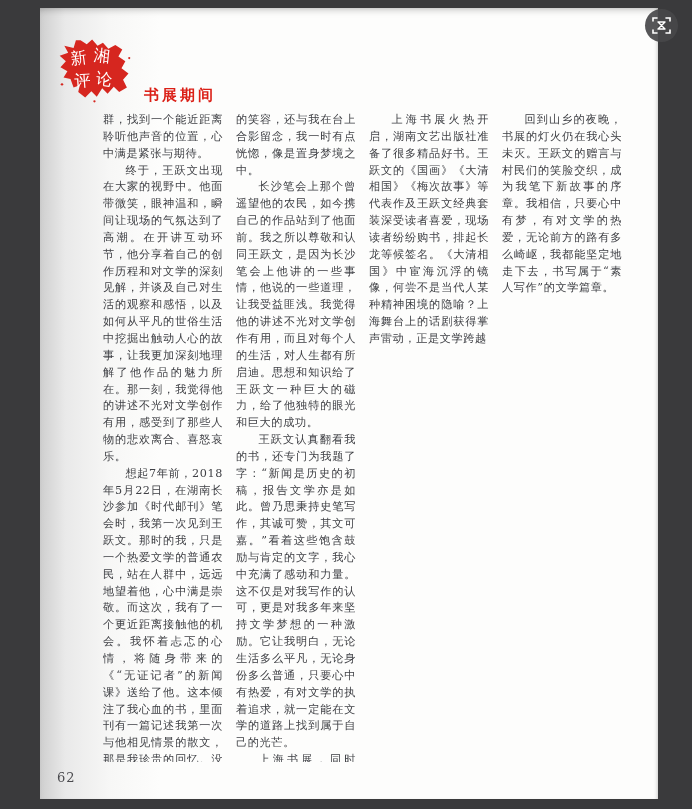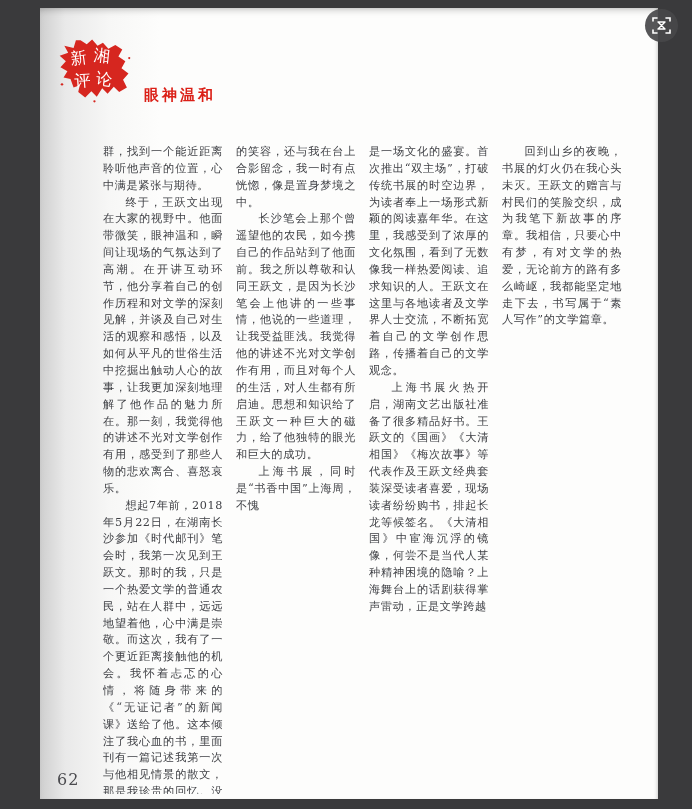--- a/index.html
+++ b/index.html
@@ -17,33 +17,33 @@
   
   .stamp{position:absolute;left:16px;top:30px;width:80px;height:68px;}
   .column-title{
     position:absolute;left:104px;top:78px;
     font-family:"DejaVu Sans","Liberation Sans",sans-serif;
     font-weight:bold;font-size:15px;letter-spacing:3px;
   }
   
   .columns{
     position:absolute;left:63px;top:104px;width:520px;height:650px;
-    display:grid;grid-template-columns:repeat(4,120px);column-gap:13px;margin-top:32px;
+    display:grid;grid-template-columns:repeat(4,120px);column-gap:13px;
   }
   .col{width:120px;overflow:hidden;}
   .para{
     margin:0;
     font-size:11.2px;line-height:16.85px;letter-spacing:.6px;
     color:#3f4045;
     text-align:justify;text-justify:inter-ideograph;
   }
   .para.indent{text-indent:2em;}
   .page-number{
     position:absolute;left:17px;top:762px;
-    font-size:16px;color:#4a4a4e;letter-spacing:1px;
+    font-size:13px;color:#4a4a4e;letter-spacing:1px;
   }
   
   .corner-btn{
     position:absolute;right:14px;top:9px;width:33px;height:33px;border-radius:50%;
     background:rgba(72,72,74,.92);
     display:flex;align-items:center;justify-content:center;
     cursor:pointer;
   }
 </style>
 </head>
@@ -59,35 +59,35 @@
       <circle cx="48" cy="82" r="1.5" fill="#d6261f"></circle>
       <g fill="#ffffff" font-size="21" font-family="'DejaVu Serif',serif">
         <text x="17" y="33" transform="rotate(-8 27 26)">新</text>
         <text x="47" y="30" transform="rotate(6 57 23)">湘</text>
         <text x="22" y="62" transform="rotate(-4 32 55)">评</text>
         <text x="50" y="60" transform="rotate(7 60 53)">论</text>
       </g>
     </svg>
   </div>
 
-  <div class="column-title" style="color:#db2017">眼神温和</div>
+  <div class="column-title" style="color:#db2017">书展期间</div>
 
   <div class="columns">
       <div class="col">
         <p class="para">群，找到一个能近距离聆听他声音的位置，心中满是紧张与期待。</p>
         <p class="para indent">终于，王跃文出现在大家的视野中。他面带微笑，眼神温和，瞬间让现场的气氛达到了高潮。在开讲互动环节，他分享着自己的创作历程和对文学的深刻见解，并谈及自己对生活的观察和感悟，以及如何从平凡的世俗生活中挖掘出触动人心的故事，让我更加深刻地理解了他作品的魅力所在。那一刻，我觉得他的讲述不光对文学创作有用，感受到了那些人物的悲欢离合、喜怒哀乐。</p>
         <p class="para indent">想起7年前，2018年5月22日，在湖南长沙参加《时代邮刊》笔会时，我第一次见到王跃文。那时的我，只是一个热爱文学的普通农民，站在人群中，远远地望着他，心中满是崇敬。而这次，我有了一个更近距离接触他的机会。我怀着忐忑的心情，将随身带来的《“无证记者”的新闻课》送给了他。这本倾注了我心血的书，里面刊有一篇记述我第一次与他相见情景的散文，那是我珍贵的回忆。没想到，他高兴地接过书，脸上露出了真诚</p>
       </div>
       <div class="col">
         <p class="para">的笑容，还与我在台上合影留念，我一时有点恍惚，像是置身梦境之中。</p>
         <p class="para indent">长沙笔会上那个曾遥望他的农民，如今携自己的作品站到了他面前。我之所以尊敬和认同王跃文，是因为长沙笔会上他讲的一些事情，他说的一些道理，让我受益匪浅。我觉得他的讲述不光对文学创作有用，而且对每个人的生活，对人生都有所启迪。思想和知识给了王跃文一种巨大的磁力，给了他独特的眼光和巨大的成功。</p>
+        <p class="para indent">王跃文认真翻看我的书，还专门为我题了字：“新闻是历史的初稿，报告文学亦是如此。曾乃思秉持史笔写作，其诚可赞，其文可嘉。”看着这些饱含鼓励与肯定的文字，我心中充满了感动和力量。这不仅是对我写作的认可，更是对我多年来坚持文学梦想的一种激励。它让我明白，无论生活多么平凡，无论身份多么普通，只要心中有热爱，有对文学的执着追求，就一定能在文学的道路上找到属于自己的光芒。</p>
         <p class="para indent">上海书展，同时是“书香中国”上海周，不愧</p>
       </div>
       <div class="col">
-        <p class="para">是一场文化的盛宴。首次推出“双主场”，打破传统书展的时空边界，为读者奉上一场形式新颖的阅读嘉年华。在这里，我感受到了浓厚的文化氛围，看到了无数像我一样热爱阅读、追求知识的人。王跃文在这里与各地读者及文学界人士交流，不断拓宽着自己的文学创作思路，传播着自己的文学观念。</p>
         <p class="para indent">上海书展火热开启，湖南文艺出版社准备了很多精品好书。王跃文的《国画》《大清相国》《梅次故事》等代表作及王跃文经典套装深受读者喜爱，现场读者纷纷购书，排起长龙等候签名。《大清相国》中宦海沉浮的镜像，何尝不是当代人某种精神困境的隐喻？上海舞台上的话剧获得掌声雷动，正是文学跨越</p>
       </div>
       <div class="col">
         <p class="para indent">回到山乡的夜晚，书展的灯火仍在我心头未灭。王跃文的赠言与村民们的笑脸交织，成为我笔下新故事的序章。我相信，只要心中有梦，有对文学的热爱，无论前方的路有多么崎岖，我都能坚定地走下去，书写属于“素人写作”的文学篇章。</p>
       </div>
     </div>
 
   <div class="page-number">62</div>
 </div>
 

